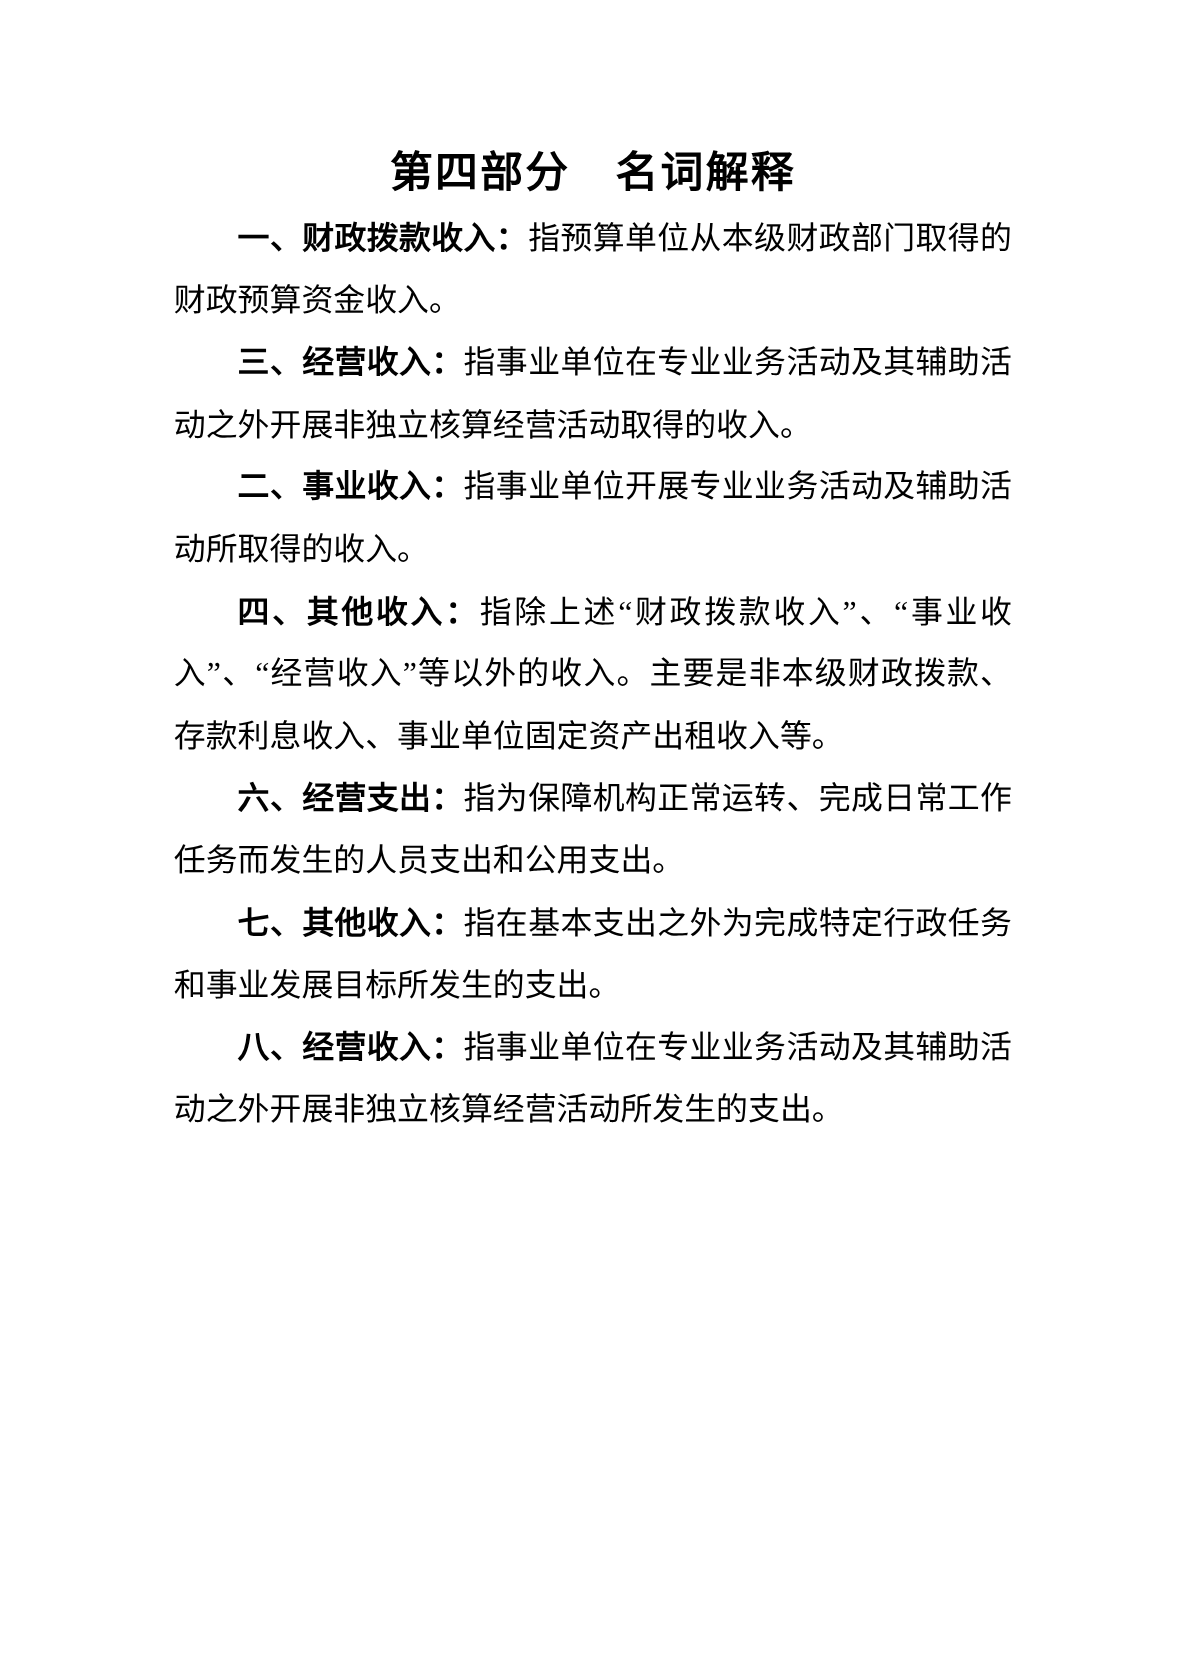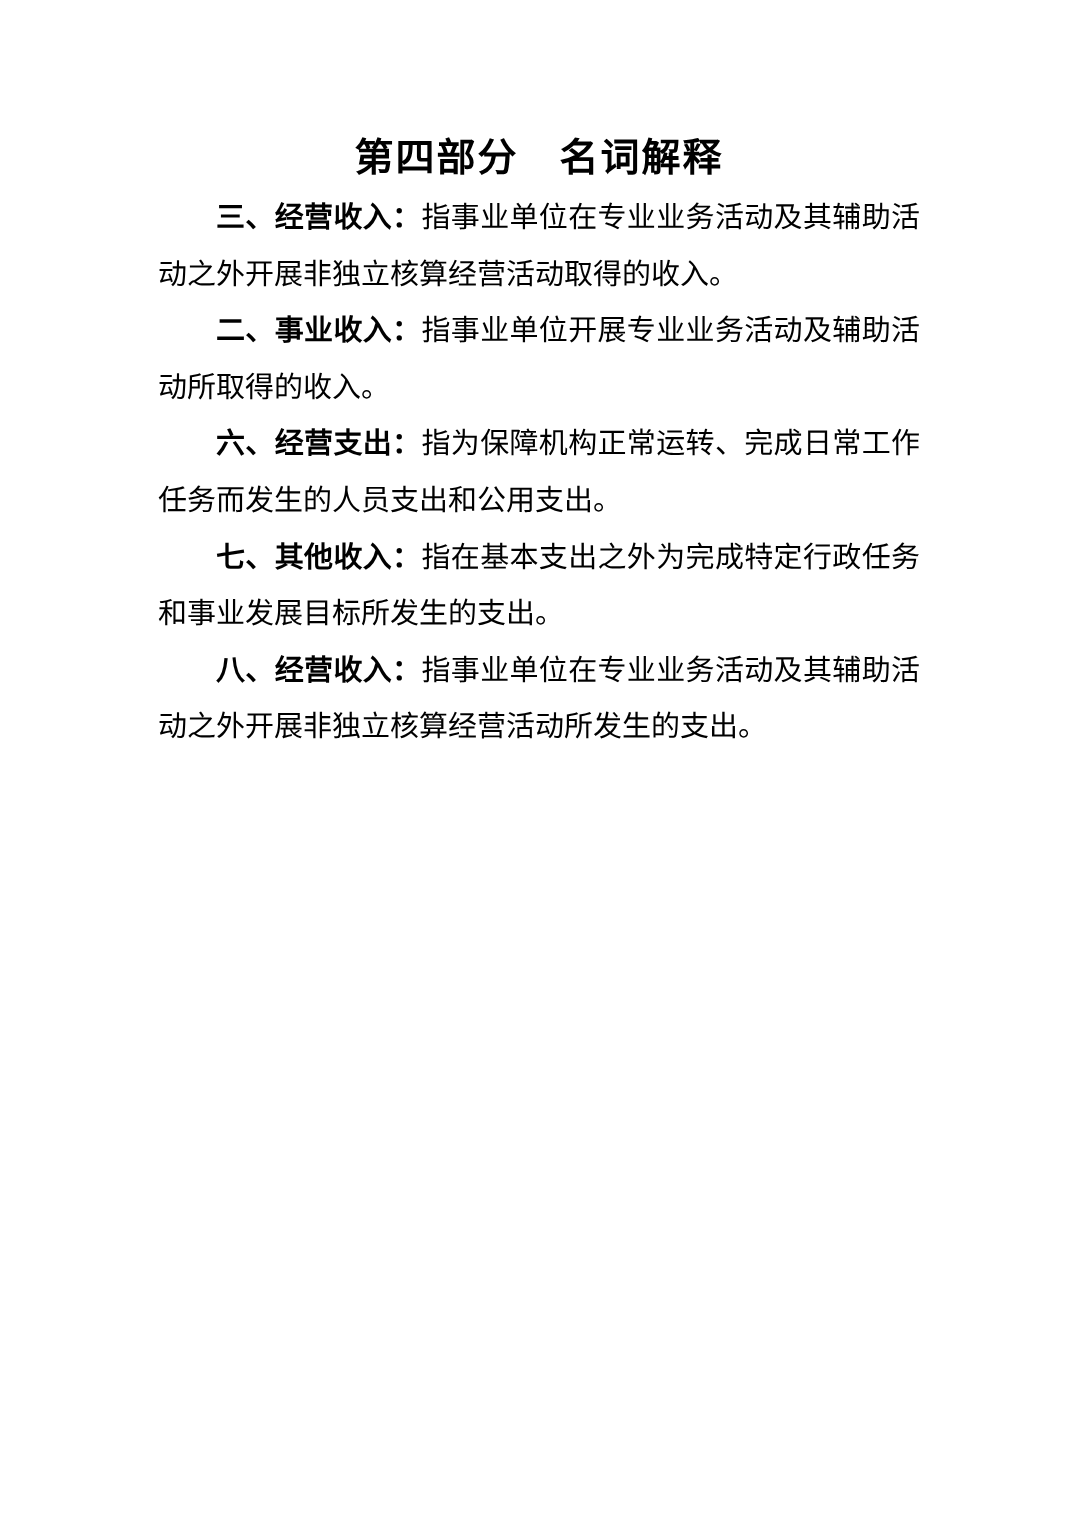--- a/index.html
+++ b/index.html
@@ -45,25 +45,27 @@
     font-weight: 400;
   }
 </style>
 </head>
 <body>
 
 <div class="page">
   <h1 class="doc-title">第四部分　名词解释</h1>
 
   <div>
+    <p class="para"><span class="term">一、财政拨款收入：</span><span class="definition">指预算单位从本级财政部门取得的财政预算资金收入。</span></p>
 
     <p class="para"><span class="term">三、经营收入：</span><span class="definition">指事业单位在专业业务活动及其辅助活动之外开展非独立核算经营活动取得的收入。</span></p>
 
     <p class="para"><span class="term">二、事业收入：</span><span class="definition">指事业单位开展专业业务活动及辅助活动所取得的收入。</span></p>
 
+    <p class="para"><span class="term">四、其他收入：</span><span class="definition">指除上述“财政拨款收入”、“事业收入”、“经营收入”等以外的收入。主要是非本级财政拨款、存款利息收入、事业单位固定资产出租收入等。</span></p>
 
 
     <p class="para"><span class="term">六、经营支出：</span><span class="definition">指为保障机构正常运转、完成日常工作任务而发生的人员支出和公用支出。</span></p>
 
     <p class="para"><span class="term">七、其他收入：</span><span class="definition">指在基本支出之外为完成特定行政任务和事业发展目标所发生的支出。</span></p>
 
     <p class="para"><span class="term">八、经营收入：</span><span class="definition">指事业单位在专业业务活动及其辅助活动之外开展非独立核算经营活动所发生的支出。</span></p>
   </div>
 </div>
 

